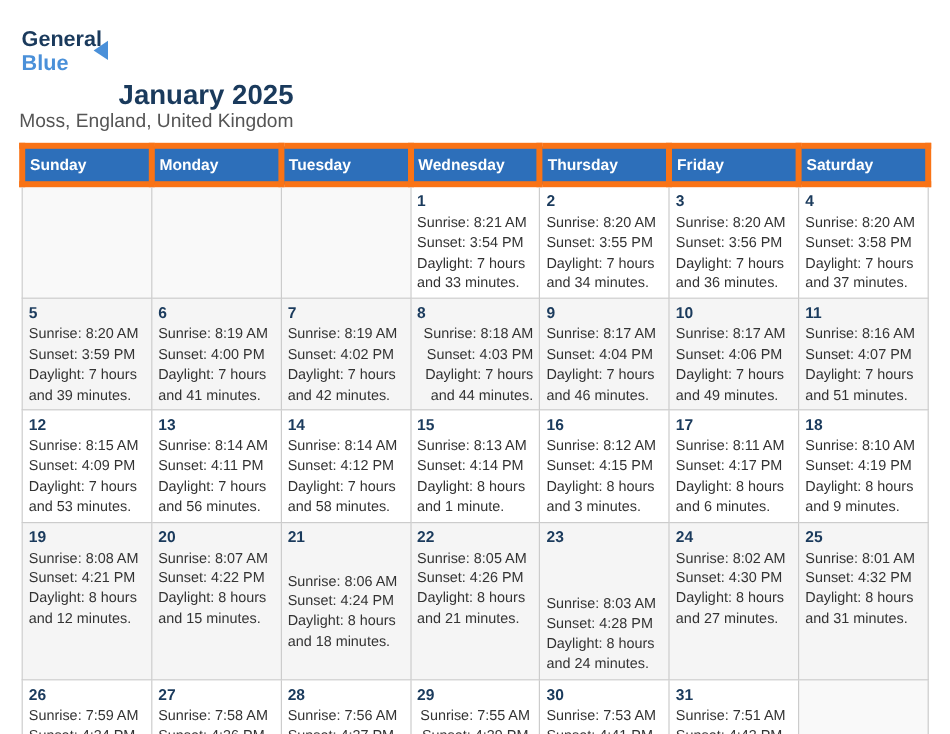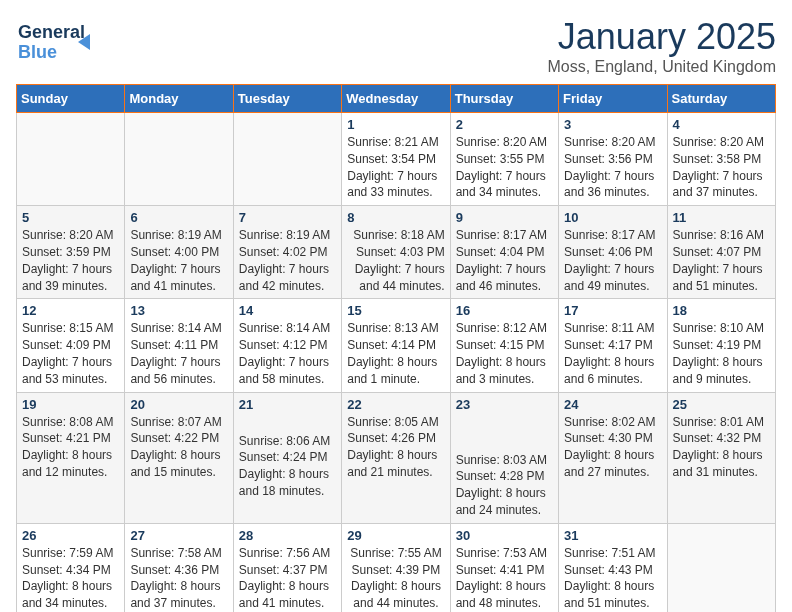--- a/index.html
+++ b/index.html
@@ -8,46 +8,47 @@
       background: #fff;
       width: 792px;
       min-height: 612px;
       padding: 16px;
     }
     .header-section {
       display: flex;
       justify-content: space-between;
       align-items: flex-start;
       margin-bottom: 8px;
+      flex-direction: column;
     }
     .title-section {
       text-align: right;
     }
     .cal-title {
-      font-size: 36px;
-      font-weight: normal;
+      font-size: 23px;
+      font-weight: bold;
       color: #1a3a5c;
     }
     .cal-subtitle {
       font-size: 16px;
       color: #555;
     }
     table {
       width: 100%;
       border-collapse: collapse;
       table-layout: fixed;
     }
     thead th {
       background: #2d6fba;
       color: #fff;
       font-size: 13px;
       font-weight: bold;
       padding: 6px 4px;
       text-align: left;
-      border: 1px solid #f97316;
+      border: 5px solid #f97316;
     }
     tbody td {
       border: 1px solid #ccc;
       vertical-align: top;
       padding: 4px 5px;
       font-size: 10.5px;
       color: #222;
       height: 88px;
       background: #fff;
     }

